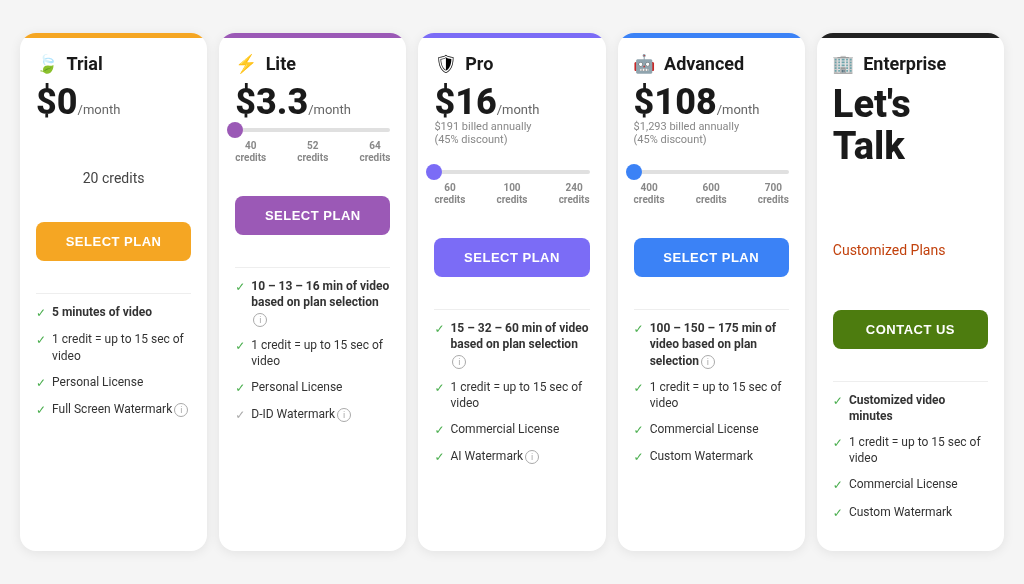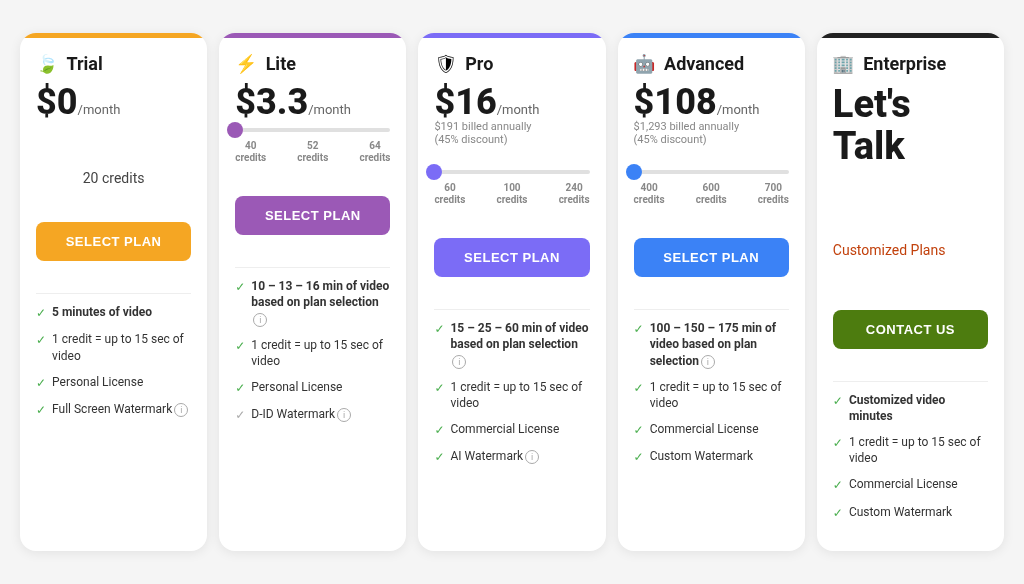--- a/index.html
+++ b/index.html
@@ -288,21 +288,21 @@
         <span class="slider-label">60<br>credits</span>
           <span class="slider-label">100<br>credits</span>
           <span class="slider-label">240<br>credits</span>
       </div>
     </div>
       <button class="select-btn btn-pro">SELECT PLAN</button>
       <hr class="divider">
       <ul class="features-list">
         <li class="feature-item">
       <span class="feature-check">✓</span>
-      <span class="feature-text"><strong>15 – 25 – 60 min of video based on plan selection</strong><span class="info-icon">i</span></span>
+      <span class="feature-text"><strong>15 – 32 – 60 min of video based on plan selection</strong><span class="info-icon">i</span></span>
     </li>
         <li class="feature-item">
       <span class="feature-check">✓</span>
       <span class="feature-text">1 credit = up to 15 sec of video</span>
     </li>
         <li class="feature-item">
       <span class="feature-check">✓</span>
       <span class="feature-text">Commercial License</span>
     </li>
         <li class="feature-item">

